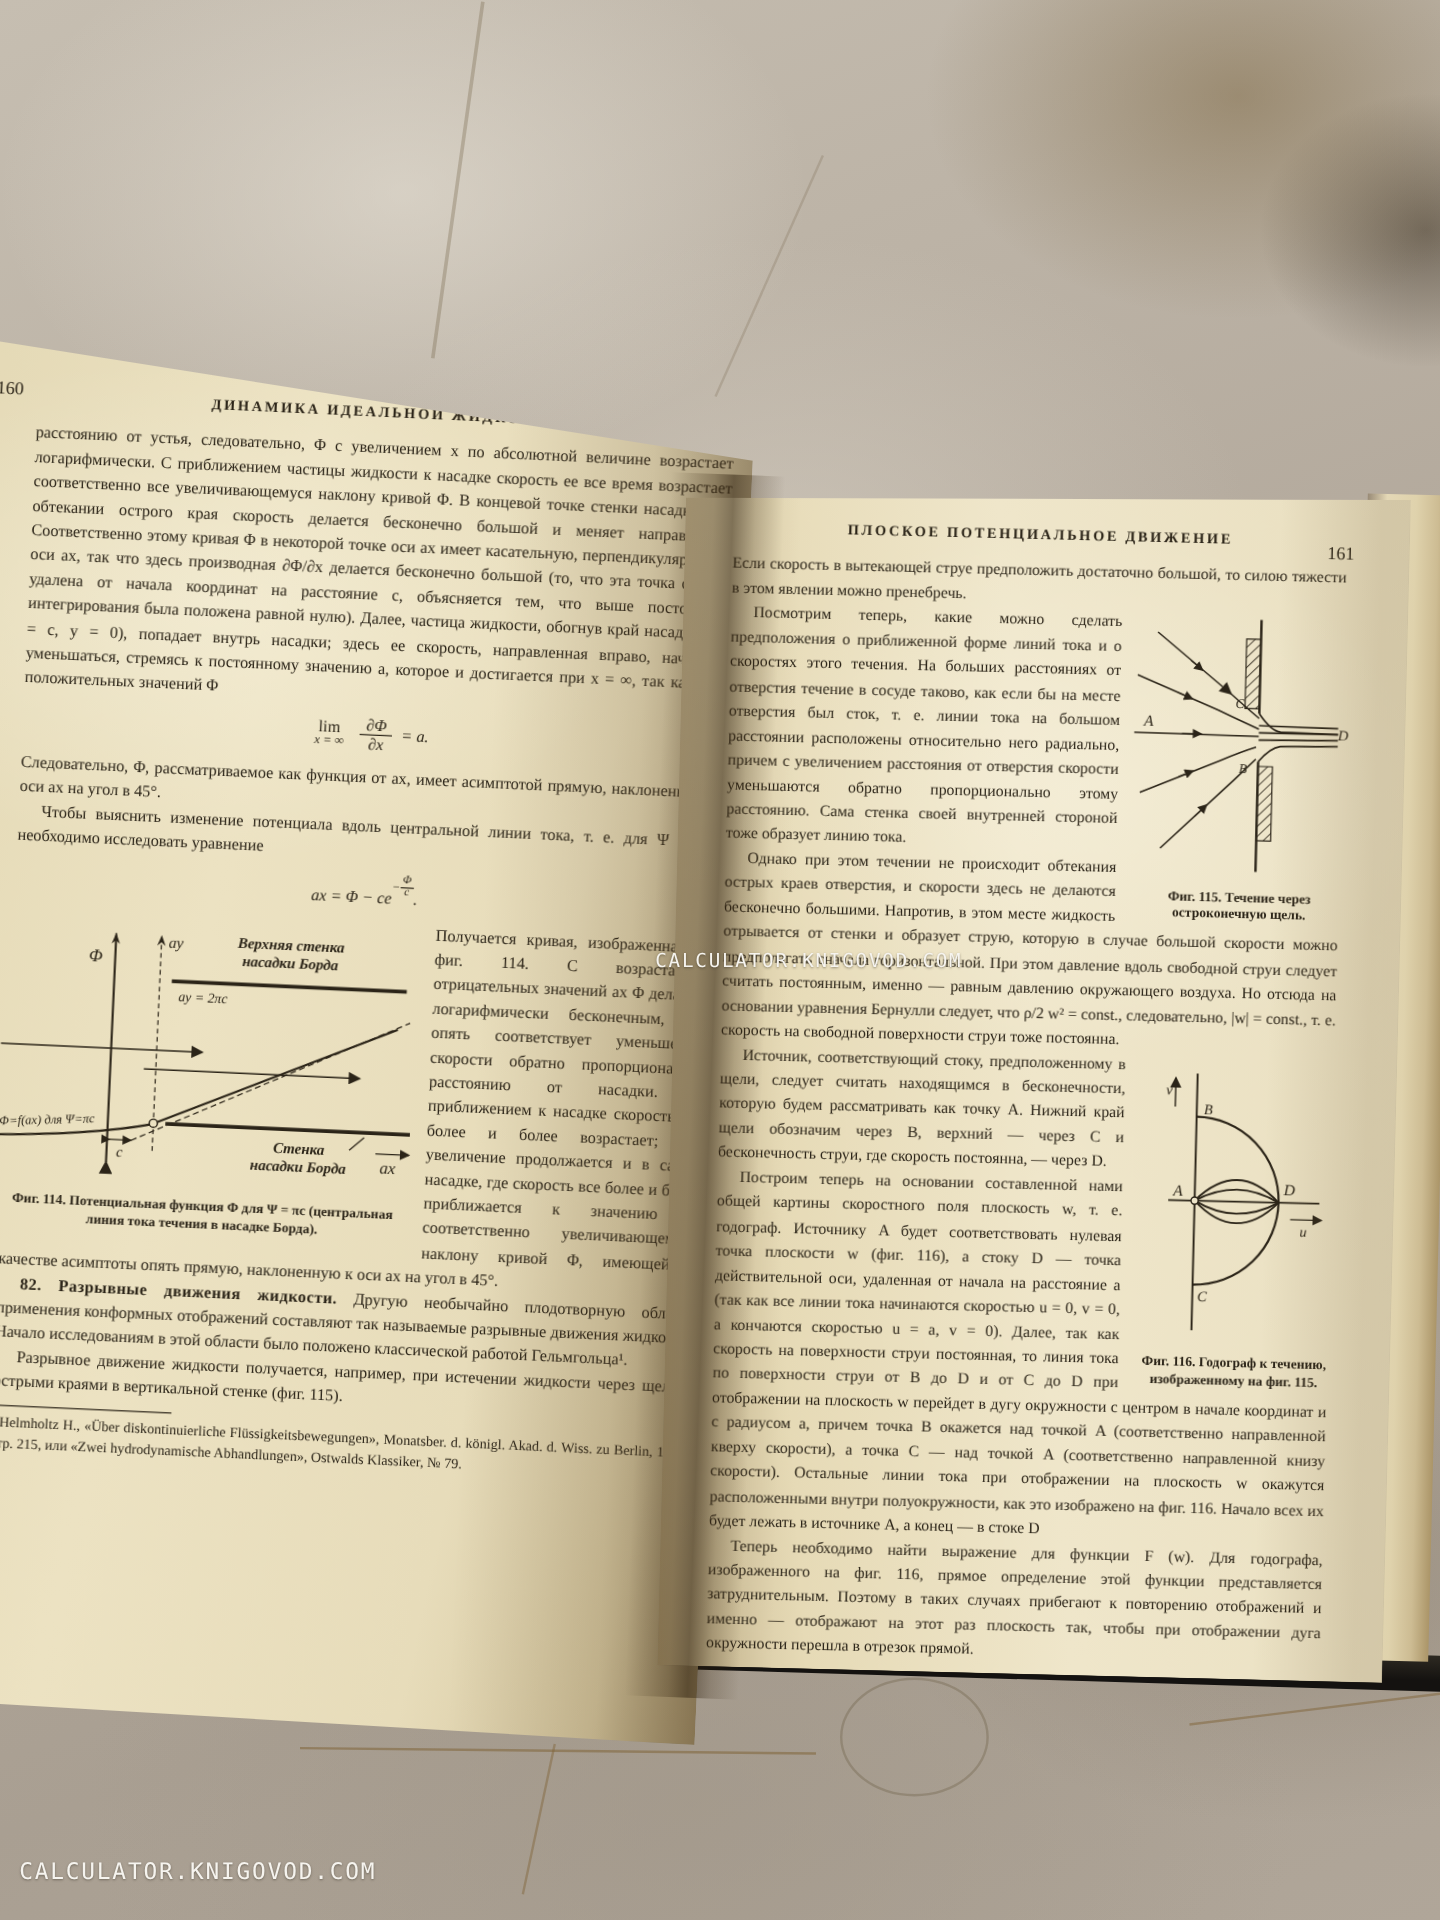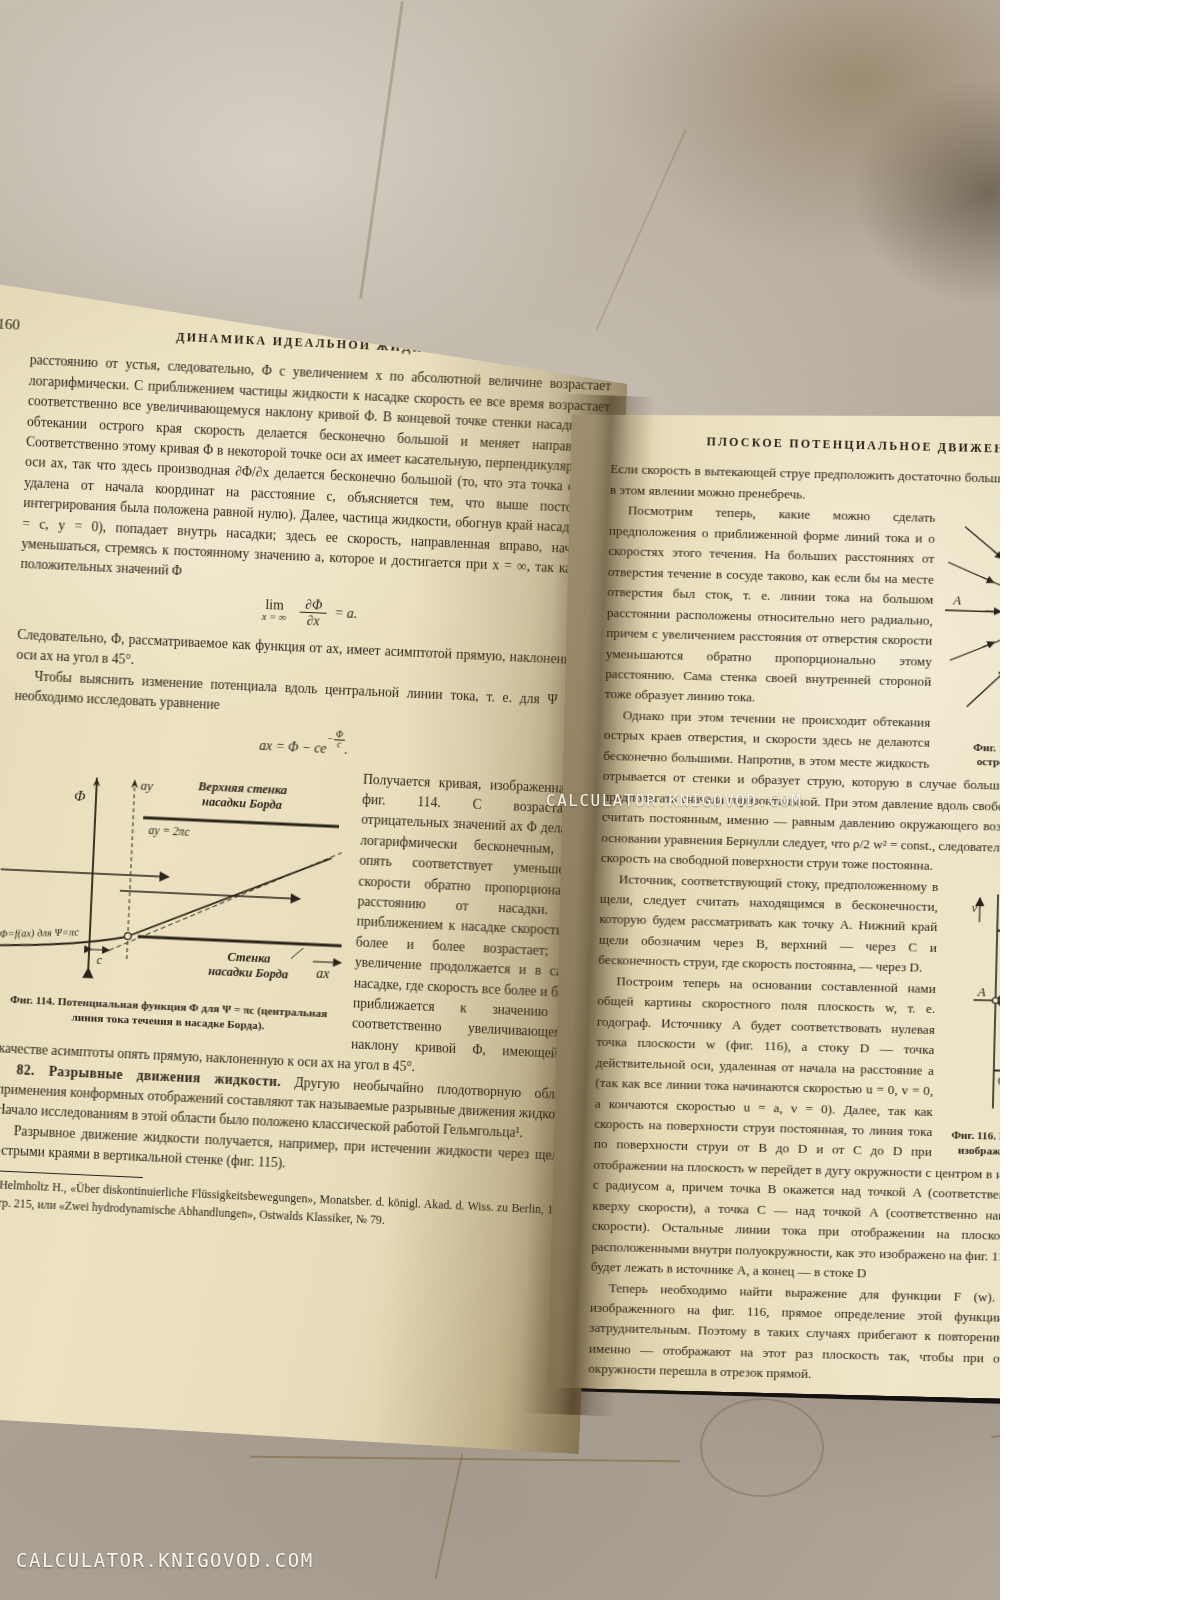--- a/index.html
+++ b/index.html
@@ -1,16 +1,16 @@
 <!DOCTYPE html>
 <html><head>
 <meta charset="utf-8">
 <style>
   html,body{margin:0;padding:0;}
-  #scene{position:relative;width:1000px;height:1600px;overflow:hidden;
+  #scene{position:relative;width:1200px;height:1600px;overflow:hidden;
     font-family:"Liberation Serif","DejaVu Serif",serif;
     background:
       radial-gradient(420px 300px at 86% 5%, rgba(122,100,62,.50), transparent 62%),
       radial-gradient(230px 190px at 99% 12%, rgba(58,48,34,.55), transparent 60%),
       radial-gradient(520px 360px at 28% 10%, rgba(233,228,217,.55), transparent 65%),
       radial-gradient(640px 420px at 55% 28%, rgba(215,208,196,.50), transparent 60%),
       radial-gradient(420px 520px at 6% 45%, rgba(148,138,124,.45), transparent 60%),
       radial-gradient(720px 520px at 48% 94%, rgba(158,148,134,.55), transparent 70%),
       radial-gradient(540px 320px at 90% 82%, rgba(136,124,108,.45), transparent 65%),
       linear-gradient(160deg,#c6beb1 0%,#b3a99c 45%,#a99f92 75%,#b0a699 100%);}

